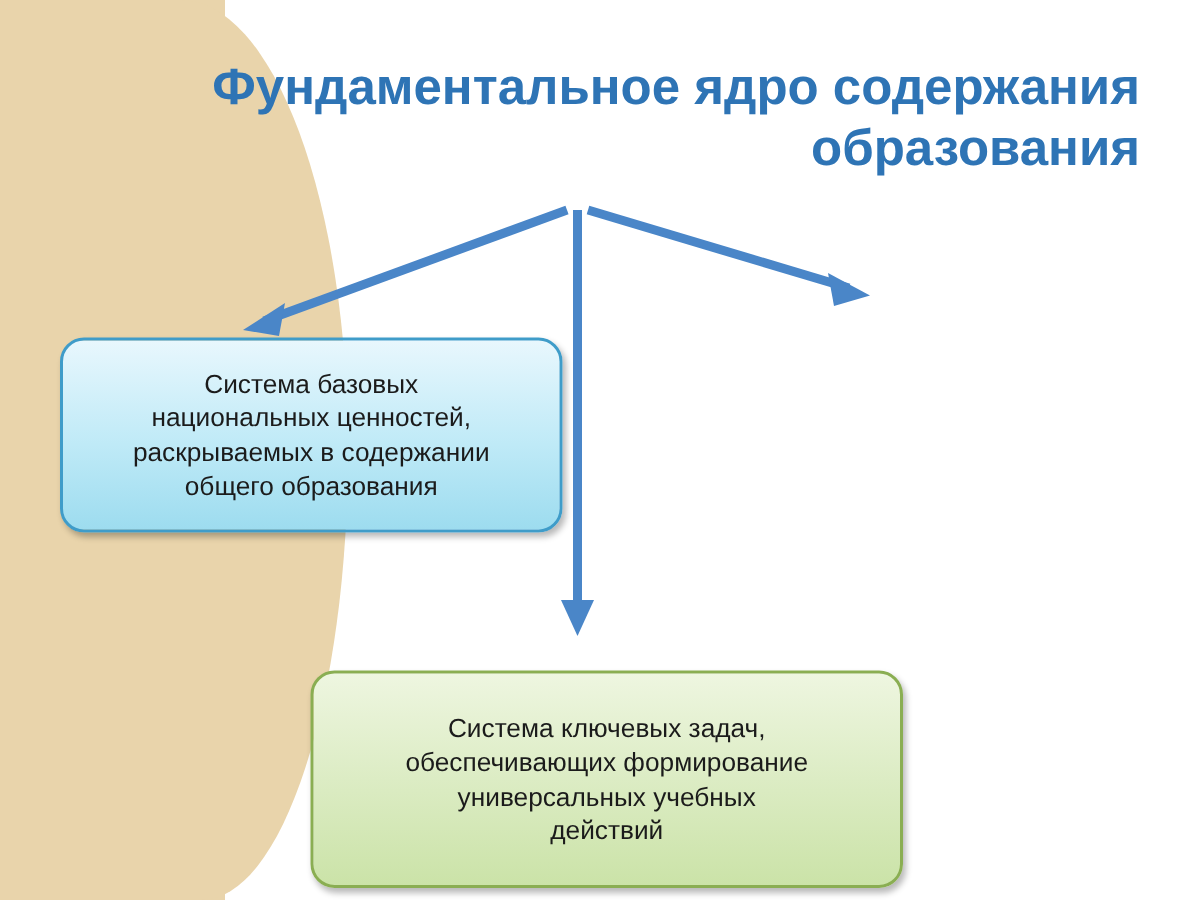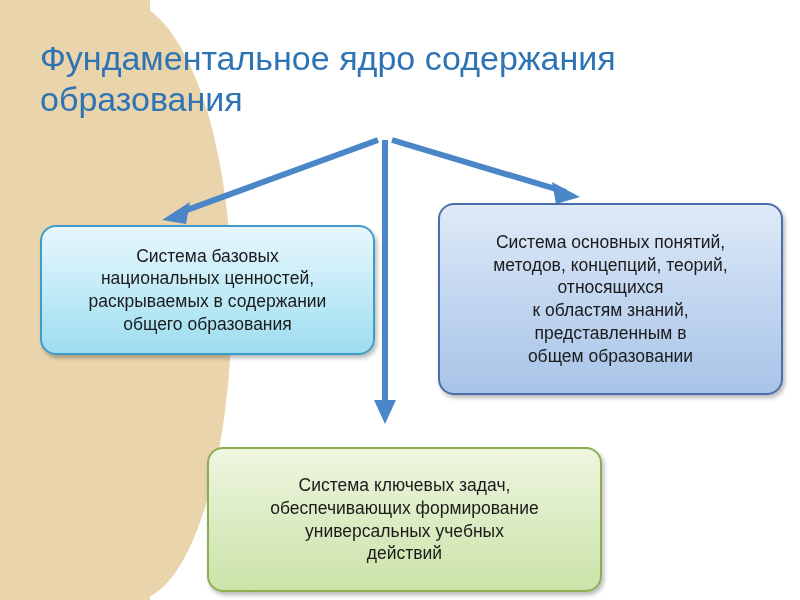--- a/index.html
+++ b/index.html
@@ -39,24 +39,24 @@
     height: 600px;
     background: #e9d4ab;
     z-index: 0;
   }
 
   .title {
     position: absolute;
     left: 40px;
     top: 38px;
     width: 720px;
-    text-align: left;
+    text-align: right;
     font-size: 34px;
     line-height: 1.22;
-    font-weight: normal;
+    font-weight: bold;
     color: #2e74b5;
     z-index: 5;
   }
 
   .box {
     position: absolute;
     box-sizing: border-box;
     border-radius: 16px;
     display: flex;
     align-items: center;
@@ -141,25 +141,19 @@
       <line x1="385" y1="140" x2="385" y2="412" stroke="#4a86c8" stroke-width="6"></line>
       <polygon points="385,424 374,400 396,400" fill="#4a86c8"></polygon>
     </g>
   </svg>
 
   <div class="box" id="box-values">Система базовых
 национальных ценностей,
 раскрываемых в содержании
 общего образования</div>
 
-  <div class="box" id="box-concepts">Система основных понятий,
-методов, концепций, теорий,
-относящихся
-к областям знаний,
-представленным в
-общем образовании</div>
 
   <div class="box" id="box-tasks">Система ключевых задач,
 обеспечивающих формирование
 универсальных учебных
 действий</div>
 
 </div>
 
 </body></html>

